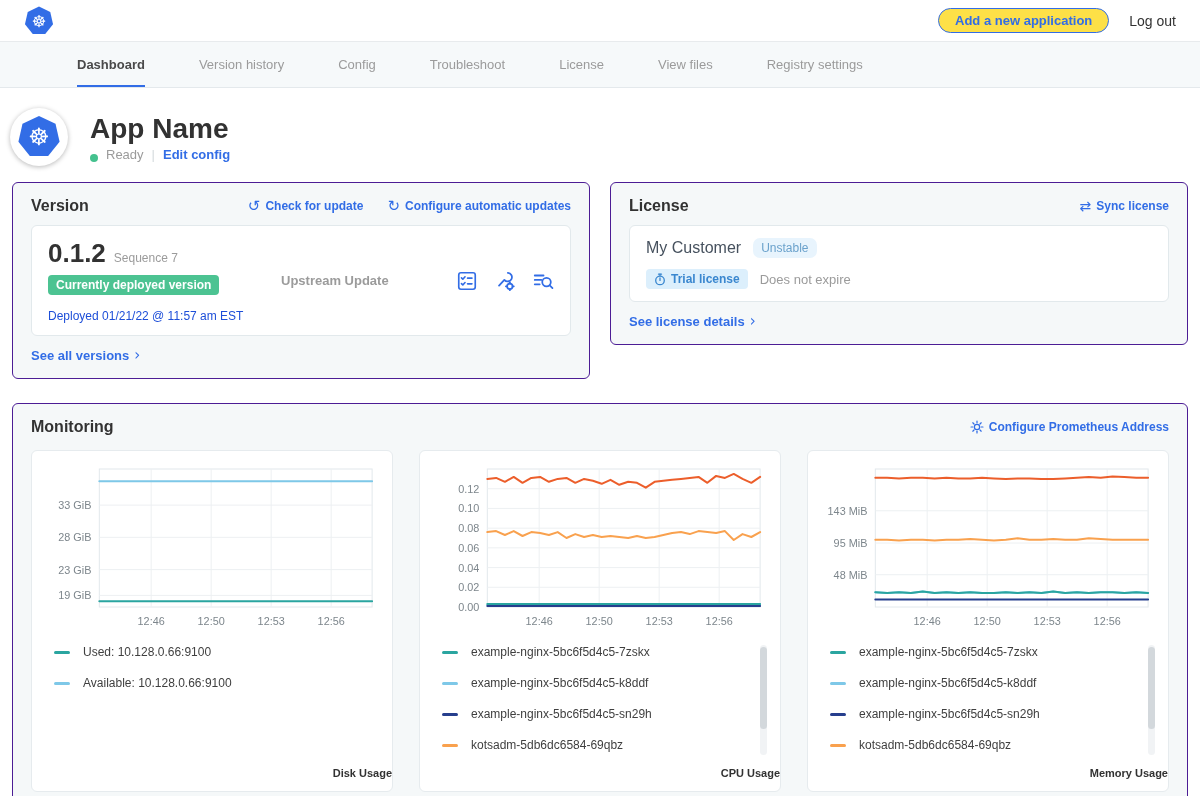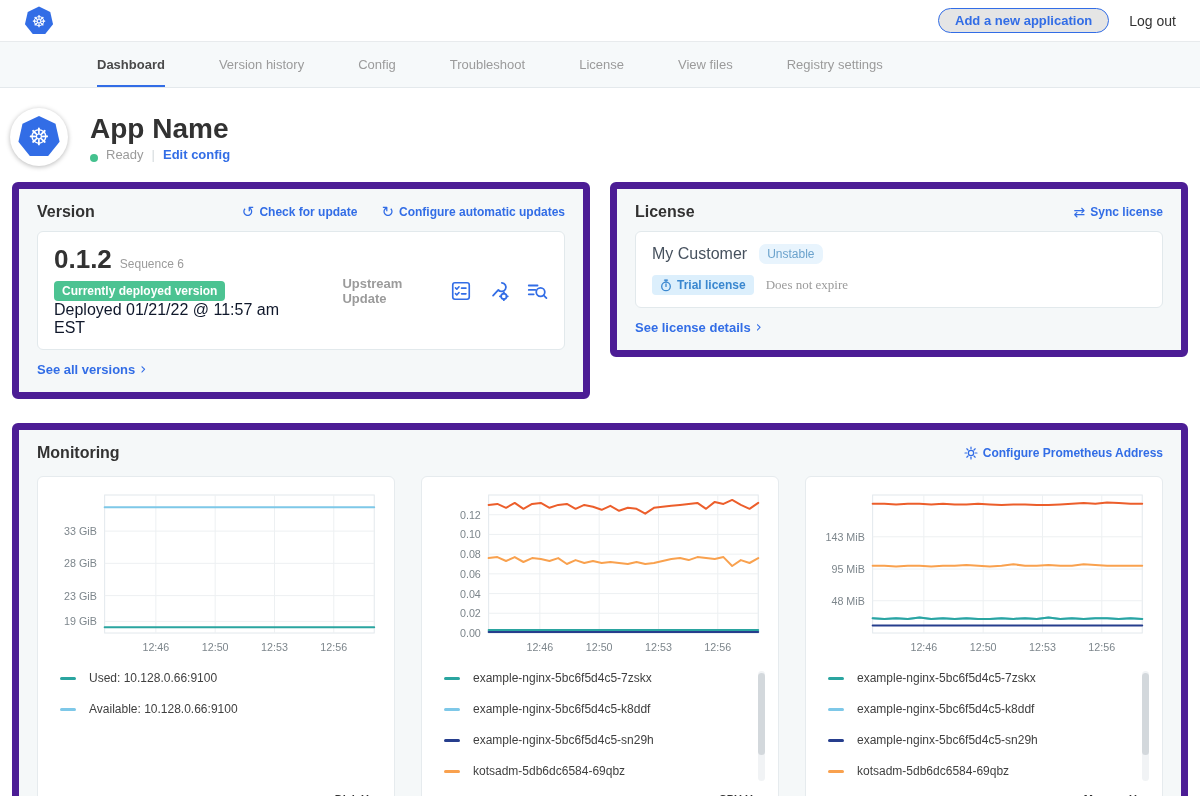--- a/index.html
+++ b/index.html
@@ -11,67 +11,67 @@
   .blue-link { color:#326de6; font-weight:700; font-size:12px; display:inline-flex; align-items:center; gap:5px; cursor:pointer; }
   .glyph { font-family:"DejaVu Sans", sans-serif; font-weight:400; line-height:1; }
 
   
   .topnav { height:42px; display:flex; align-items:stretch; padding:0 24px; border-bottom:1px solid #e8ebed; }
   .k8s-logo { width:30px; height:30px; align-self:center; cursor:pointer; }
   .topnav-tabs { display:flex; margin-left:34px; }
   .topnav-tab { display:flex; align-items:center; margin-right:40px; font-size:14px; font-weight:600; color:#323232; border-bottom:3px solid transparent; padding-top:3px; cursor:pointer; }
   .topnav-tab.active { border-bottom-color:#326de6; font-weight:700; }
   .topnav-right { margin-left:auto; display:flex; align-items:center; gap:20px; }
-  .add-app-btn { border:1px solid #326de6; color:#326de6; font-weight:700; font-size:13px; padding:4px 16px; border-radius:17px; background:#e5e5e5; cursor:pointer; font-family:inherit; }
+  .add-app-btn { border:1px solid #326de6; color:#326de6; font-weight:700; font-size:13px; padding:4px 16px; border-radius:17px; background:#fde047; cursor:pointer; font-family:inherit; }
   .logout { font-size:14px; color:#323232; cursor:pointer; }
 
   
-  .subnav { height:46px; background:#f6f9fa; border-bottom:1px solid #e4e9ec; display:flex; align-items:stretch; padding-left:97px; }
+  .subnav { height:46px; background:#f6f9fa; border-bottom:1px solid #e4e9ec; display:flex; align-items:stretch; padding-left:77px; }
   .subnav-item { display:flex; align-items:center; margin-right:54px; font-size:13px; color:#9b9b9b; border-bottom:2px solid transparent; padding-top:2px; cursor:pointer; white-space:nowrap; }
   .subnav-item.active { color:#4a4a4a; font-weight:700; border-bottom-color:#326de6; }
 
   
   .app-header { display:flex; align-items:center; gap:22px; padding:12px 24px 0 10px; height:86px; }
   .app-avatar { width:58px; height:58px; border-radius:50%; background:#fff; box-shadow:0 1px 5px rgba(0,0,0,.28); display:flex; align-items:center; justify-content:center; flex:none; }
   .app-title { font-size:28px; font-weight:700; margin:0 0 2px; }
   .app-status-row { display:flex; align-items:flex-end; font-size:13px; color:#9b9b9b; gap:8px; }
   .status-dot { width:8px; height:8px; border-radius:50%; background:#44c18e; }
   .vdiv { color:#d4dadd; }
   .edit-config { font-size:13px; }
 
   
   .cards-row { display:flex; gap:20px; margin:8px 12px 0; align-items:flex-start; }
-  .panel { background:#f5f8f9; border:7px solid #4c1d95; border-radius:6px; }
+  .panel { background:#f5f8f9; border:1px solid #4c1d95; border-radius:6px; }
   .panel.half { flex:1; padding:14px 18px; }
   .panel-head { display:flex; align-items:center; }
   .panel-title { font-size:16px; font-weight:700; }
   .panel-links { margin-left:auto; display:flex; gap:24px; align-items:center; }
   .inner-box { background:#fff; border:1px solid #e2e9ec; border-radius:6px; margin-top:10px; padding:12px 16px; }
   .see-link { margin-top:12px; font-size:13px; }
   .chev { font-size:15px; font-weight:400; }
 
   
   .v-inner { display:flex; align-items:center; min-height:90px; }
   .v-left { min-width:205px; }
   .v-number-row { display:flex; align-items:baseline; gap:8px; }
   .v-number { font-size:26px; font-weight:700; }
   .v-seq { font-size:12px; color:#9b9b9b; }
   .deployed-badge { display:inline-block; background:#4cc392; color:#fff; font-size:12px; font-weight:700; padding:3px 8px; border-radius:4px; margin-top:6px; }
-  .v-deployed { font-size:16px; color:#0f172a; margin-top:0; }
+  .v-deployed { font-size:12px; color:#1d4ed8; margin-top:14px; }
   .v-source { font-size:13px; color:#9b9b9b; font-weight:600; margin-left:28px; }
   .v-icons { margin-left:auto; display:flex; gap:16px; align-items:center; }
   .v-icons svg { cursor:pointer; }
 
   
   .lic-row1 { display:flex; align-items:center; gap:12px; }
   .customer { font-size:16px; font-weight:400; color:#46515e; }
   .chan-badge { background:#e8f4fd; color:#6ba2cc; font-size:12px; padding:3px 8px; border-radius:7px; }
   .lic-row2 { display:flex; align-items:center; gap:12px; margin-top:11px; }
   .trial-badge { background:#dceffc; color:#3a87cf; font-size:12px; font-weight:700; padding:3px 8px; border-radius:4px; display:inline-flex; align-items:center; gap:5px; }
-  .expire { font-size:13px; color:#9b9b9b;font-family:Liberation Serif, serif; }
+  .expire { font-size:13px; color:#9b9b9b; }
 
   
   .monitoring { margin:24px 12px 0; padding:14px 18px; height:404px; }
   .charts-row { display:flex; gap:26px; margin-top:14px; }
   .chart-card { flex:1; background:#fff; border:1px solid #e6ebee; border-radius:6px; position:relative; height:342px; padding:10px 10px 0; }
   .chart-svg { width:100%; height:172px; display:block; }
   .legend-box { margin-top:12px; padding-left:12px; position:relative; height:116px; overflow:hidden; }
   .legend-item { display:flex; align-items:center; gap:13px; margin-bottom:17px; }
   .legend-swatch { width:16px; height:3px; border-radius:2px; flex:none; }
   .legend-label { font-size:12px; color:#3f3f3f; }
@@ -135,21 +135,21 @@
         <span class="blue-link">
           <span class="glyph" style="font-size:15px;">↻</span>
           <span>Configure automatic updates</span>
         </span>
       </div>
     </div>
     <div class="inner-box v-inner">
       <div class="v-left">
         <div class="v-number-row">
           <span class="v-number">0.1.2</span>
-          <span class="v-seq">Sequence 6</span>
+          <span class="v-seq">Sequence 7</span>
         </div>
         <span class="deployed-badge">Currently deployed version</span>
         <div class="v-deployed">Deployed 01/21/22 @ 11:57 am EST</div>
       </div>
       <span class="v-source">Upstream Update</span>
       <div class="v-icons">
         <svg width="22" height="22" viewBox="0 0 20 20" fill="none" stroke="#326de6" stroke-width="1.5" stroke-linecap="round" stroke-linejoin="round">
           <rect x="2.5" y="2.5" width="15" height="15" rx="2"></rect>
           <path d="M5 7.2 L6.2 8.4 L8.2 6.2"></path>
             <line x1="10.5" y1="7.4" x2="14.5" y2="7.4"></line>

